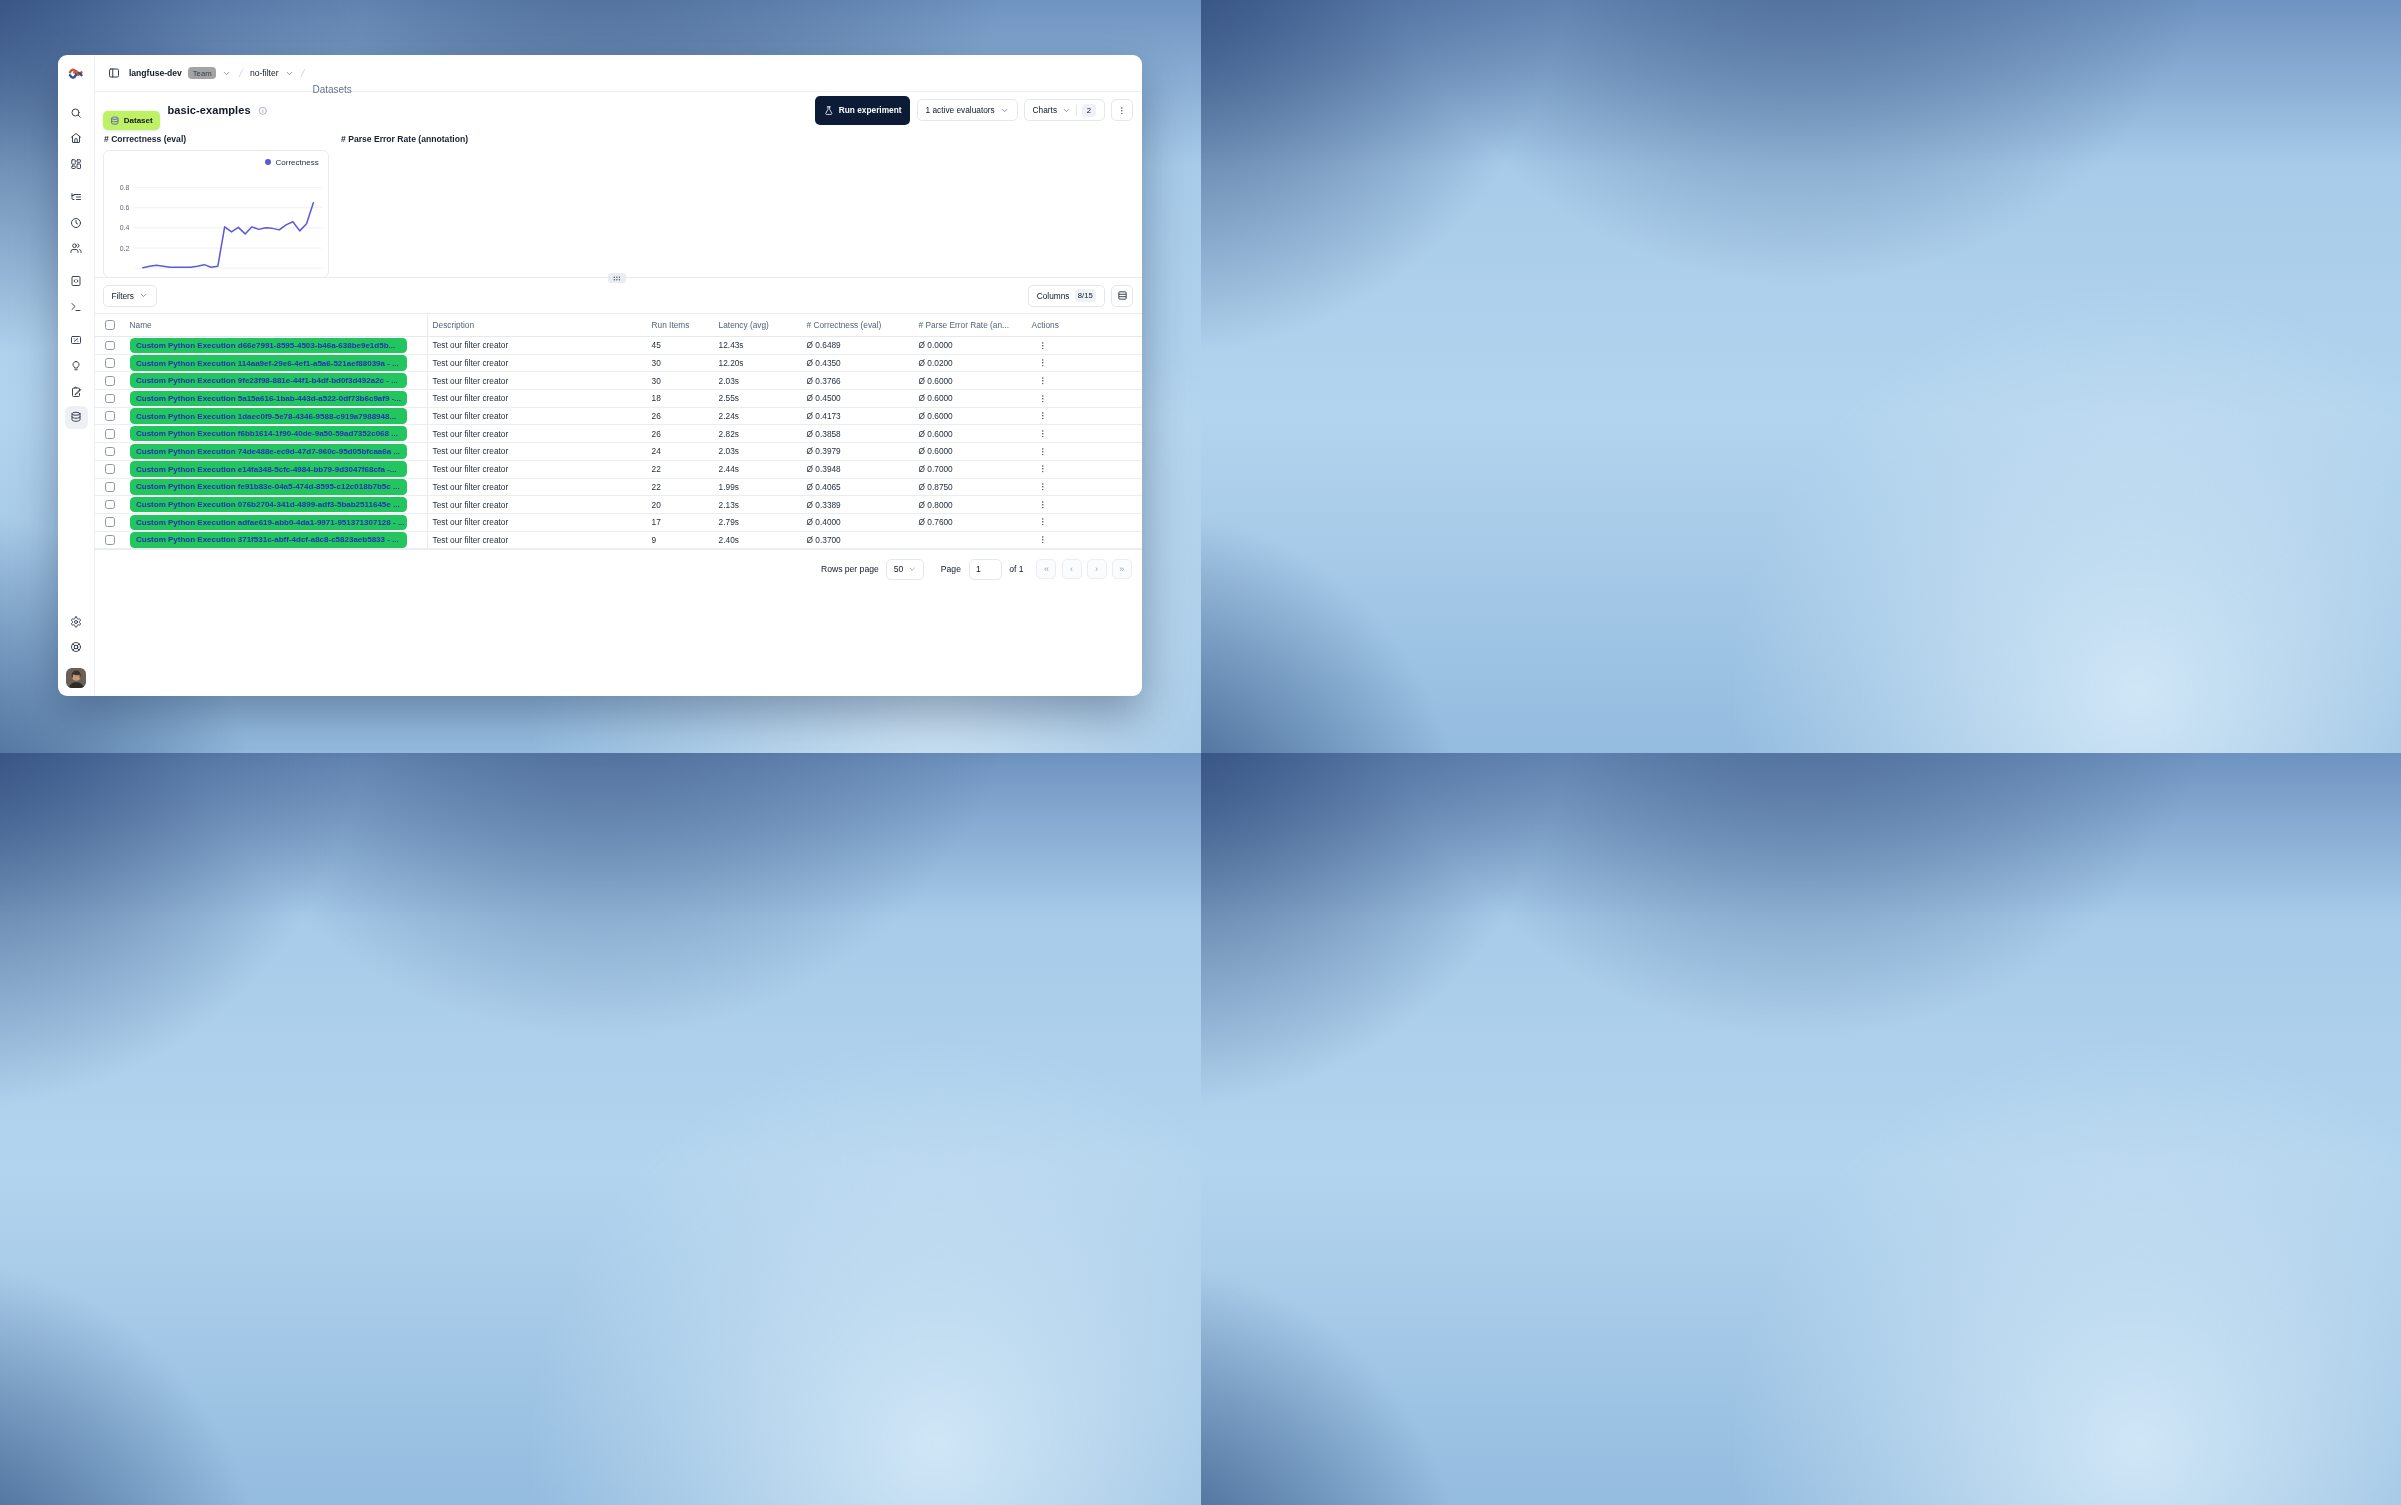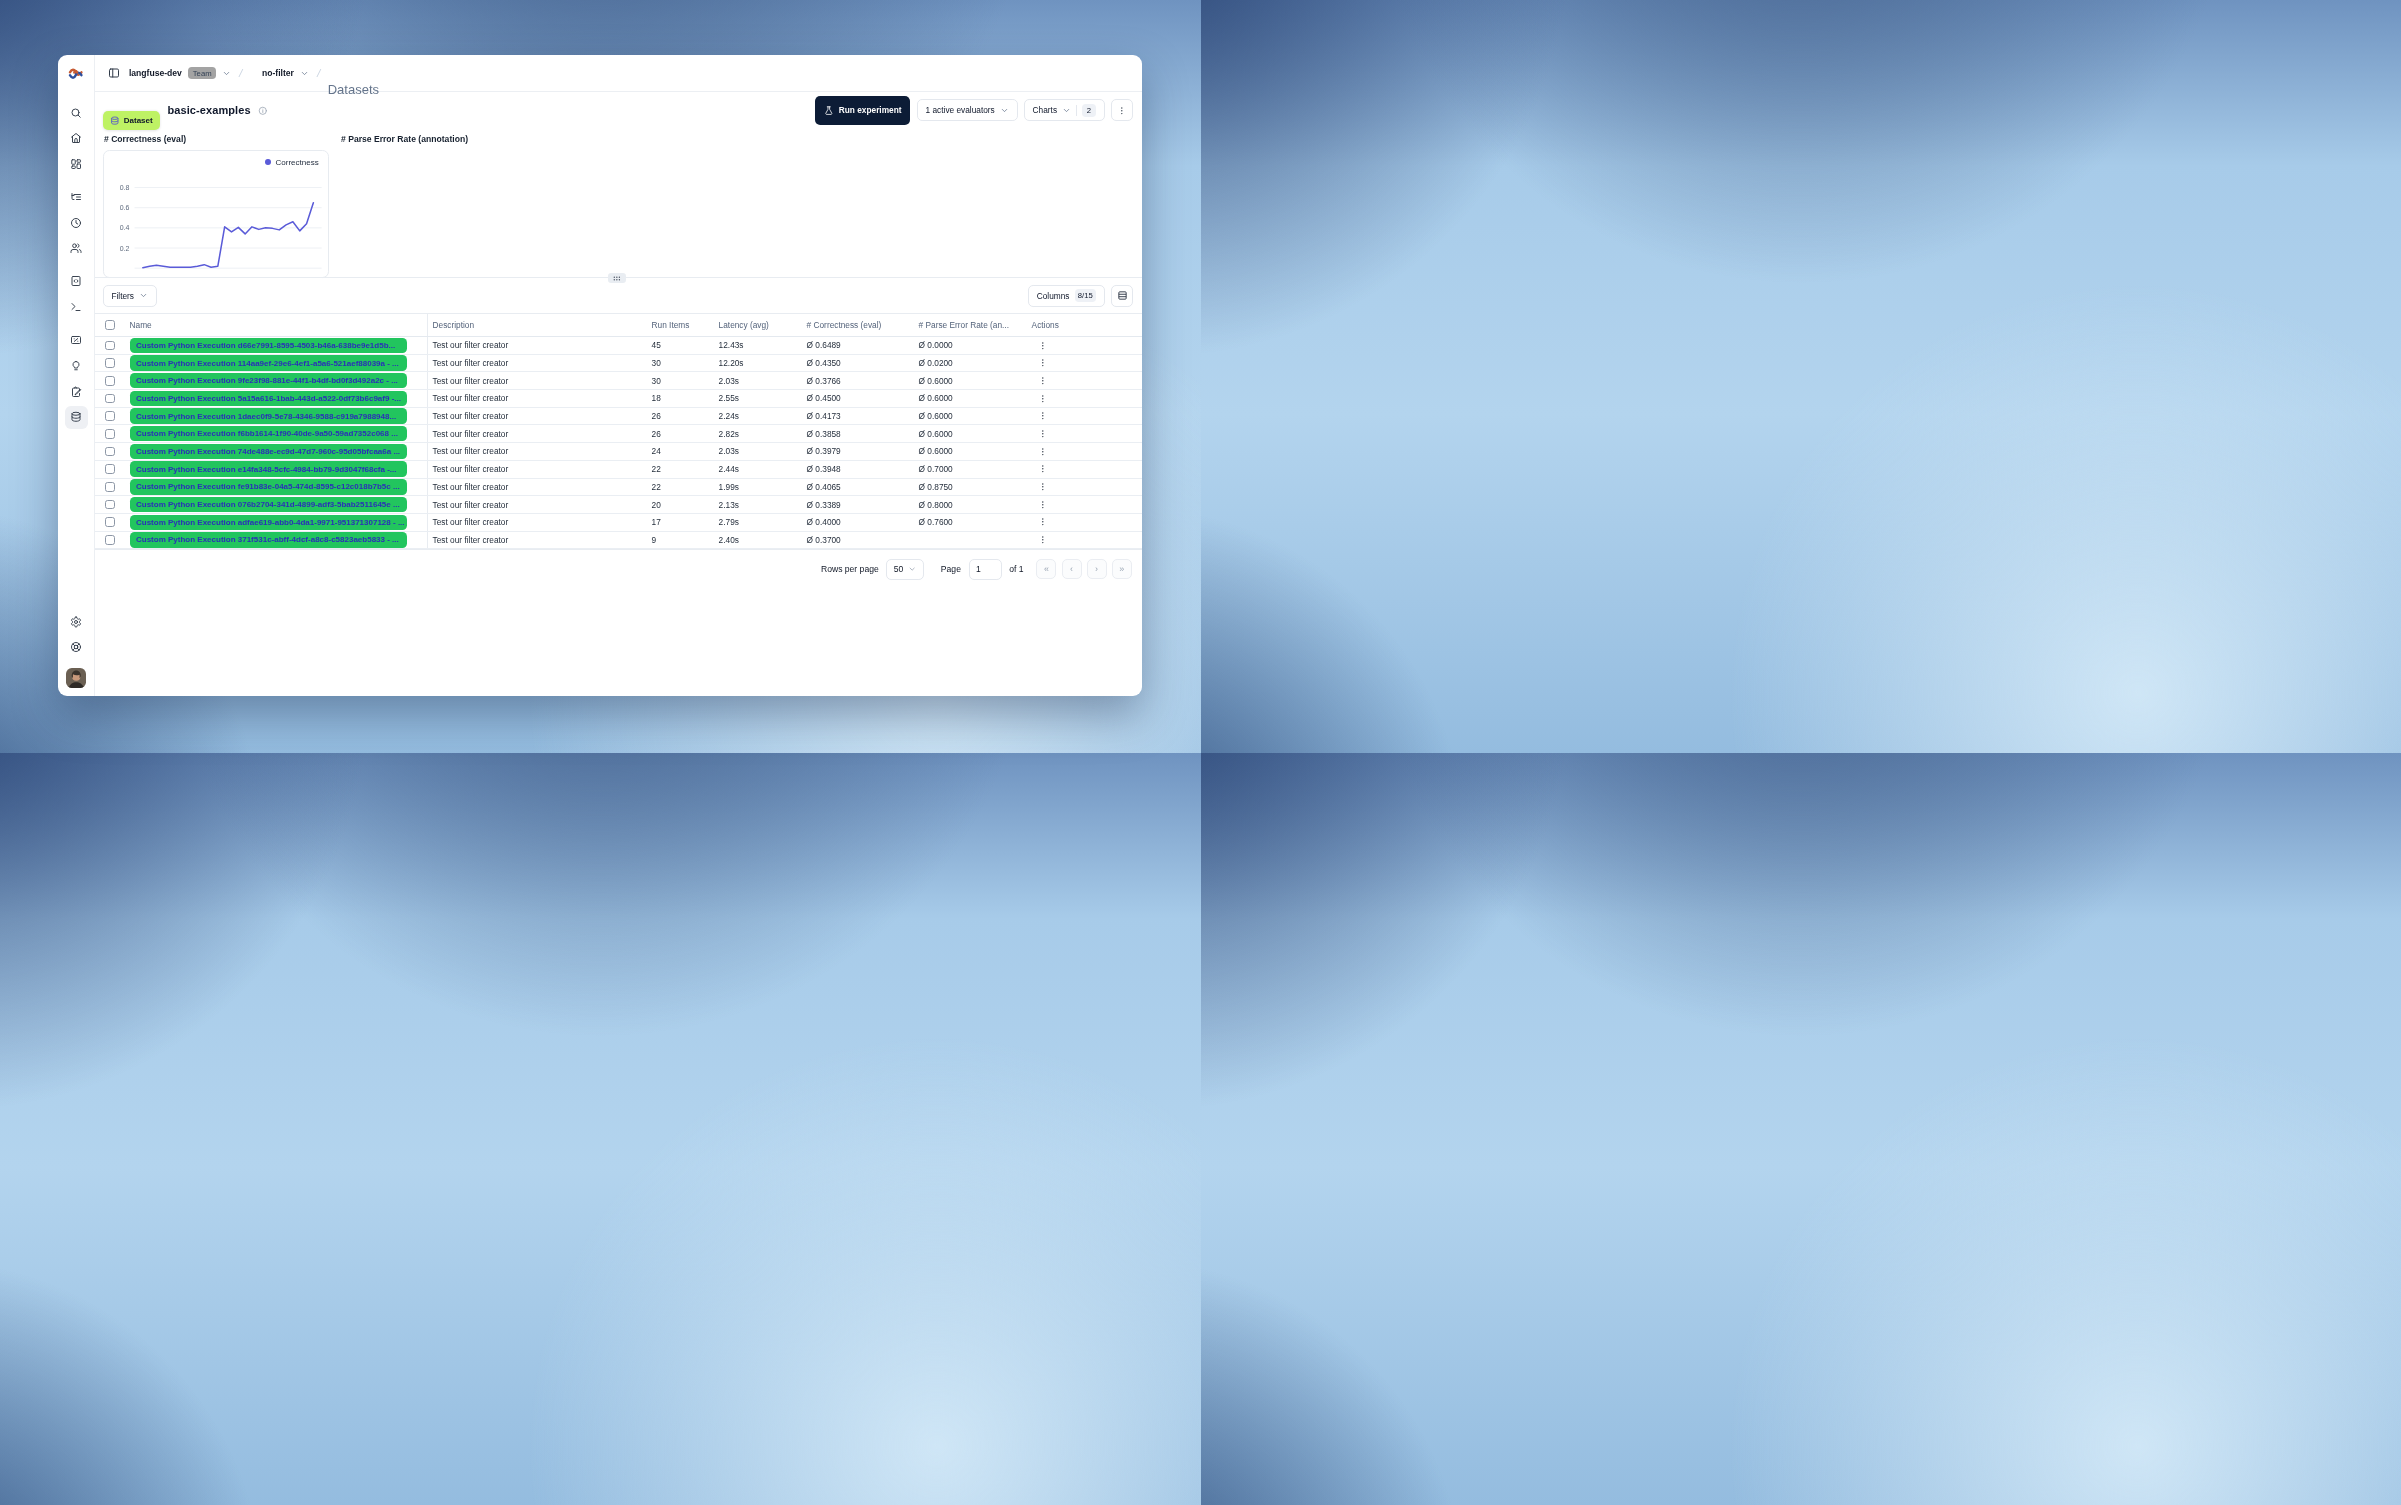--- a/index.html
+++ b/index.html
@@ -36,22 +36,22 @@
   .topbar { height:37px; flex:0 0 37px; border-bottom:0.6px solid #eceff3;
     display:flex; align-items:center; padding:0 10.3px; gap:6.4px; }
   .icon-btn { background:none; border:none; color:#303a48; display:flex; align-items:center;
     justify-content:center; cursor:pointer; padding:2.6px; border-radius:3.8px; }
   .icon-btn svg { width:12px; height:12px; }
   .crumb-org { font-size:8.6px; font-weight:600; color:#111827; }
   .badge-soft { background:#a3a3a3; border-radius:3.8px; padding:1.3px 4.5px; font-size:7.7px; color:#334155; }
   .crumb-chev { color:#64748b; display:flex; }
   .crumb-chev svg { width:9px; height:9px; }
   .crumb-slash { color:#cbd5e1; font-size:11px; font-weight:300; transform:skewX(-12deg); padding:0 1.3px; }
-  .crumb-proj { font-size:8.6px; font-weight:700; color:#111827;margin-left:12px; }
-  .crumb-section { font-size:13px; color:#64748b;margin-top:32px; }
+  .crumb-proj { font-size:8.6px; font-weight:400; color:#111827; }
+  .crumb-section { font-size:10px; color:#64748b;margin-top:32px; }
   
   .title-row { height:33px; flex:0 0 33px; display:flex; align-items:center; padding:3.8px 9px 0 7.7px; gap:7.7px; }
   .entity-pill { display:flex; align-items:center; gap:4.5px; background:#bef264; border-radius:5.1px;
     height:19px; padding:0 7px; box-shadow:0 0.6px 2.6px rgba(15,23,42,.12); cursor:default;margin-top:20px; }
   .entity-pill svg { width:9.6px; height:9.6px; color:#4c46d6; }
   .entity-pill span { font-size:8px; font-weight:700; color:#0f172a; }
   .page-title { font-size:11px; font-weight:700; color:#0f172a; letter-spacing:0.1px; }
   .info-ic { color:#9aa4b2; display:flex; }
   .info-ic svg { width:9.6px; height:9.6px; }
   .title-actions { margin-left:auto; display:flex; align-items:center; gap:6.4px; }

